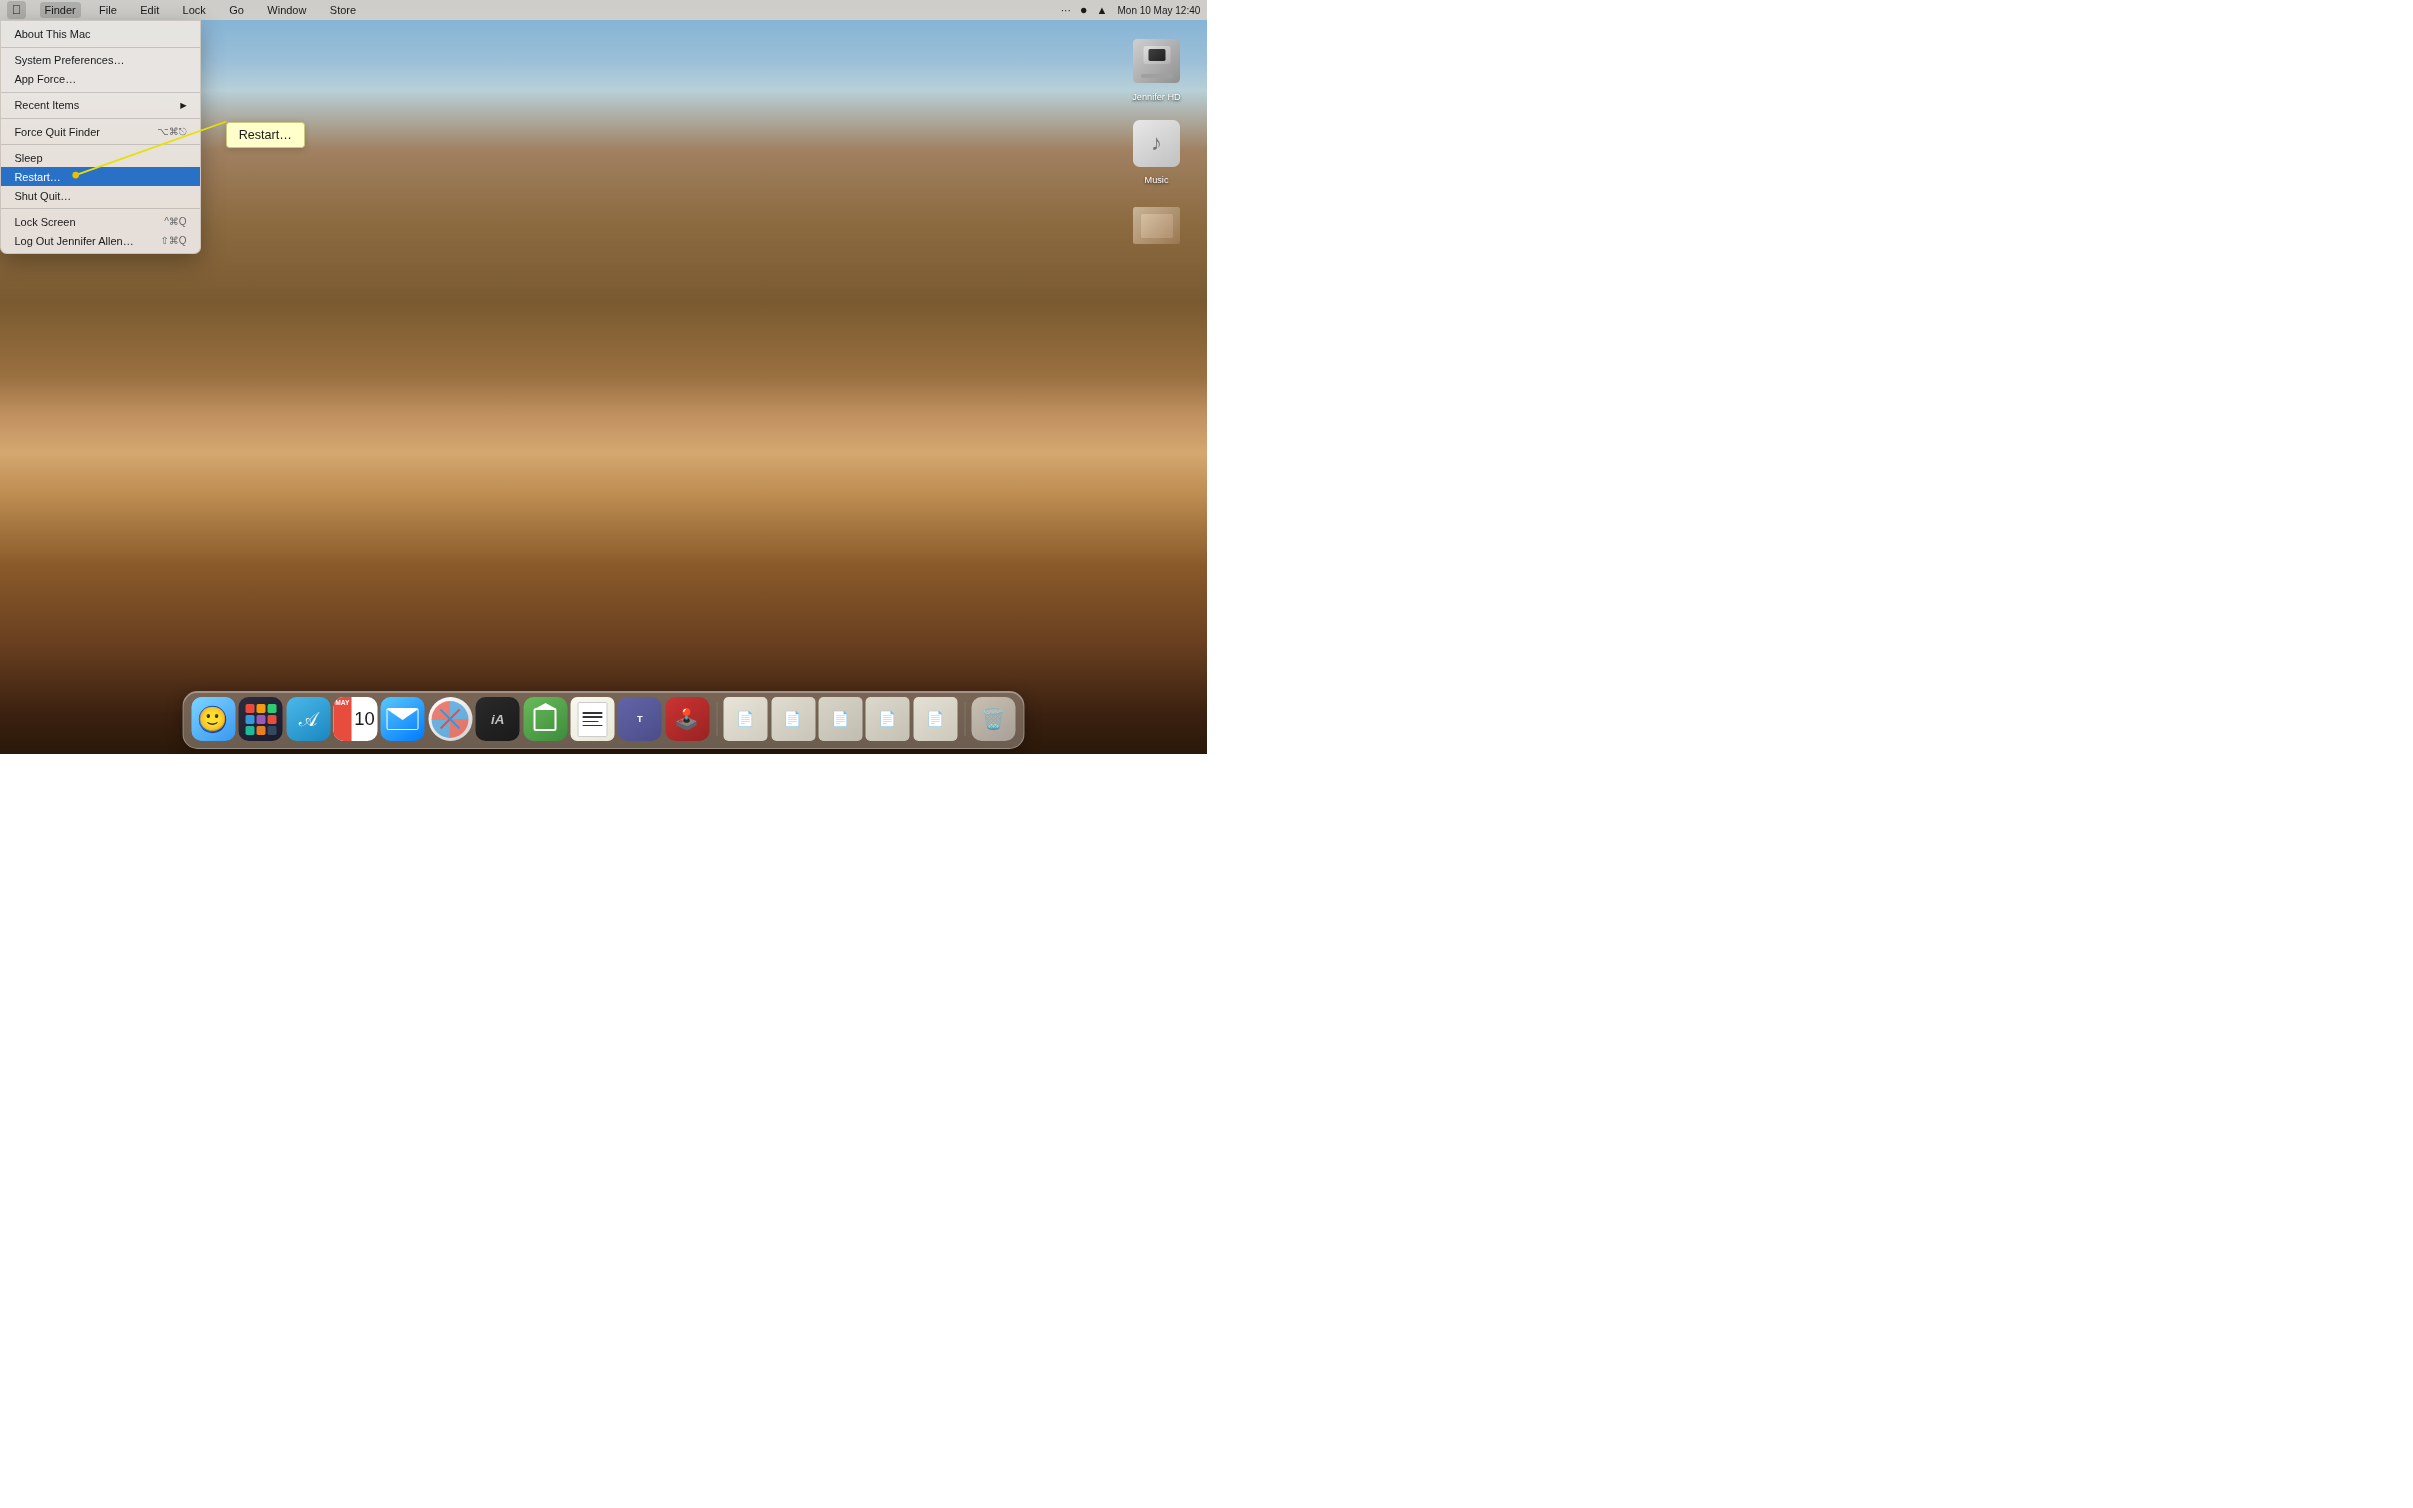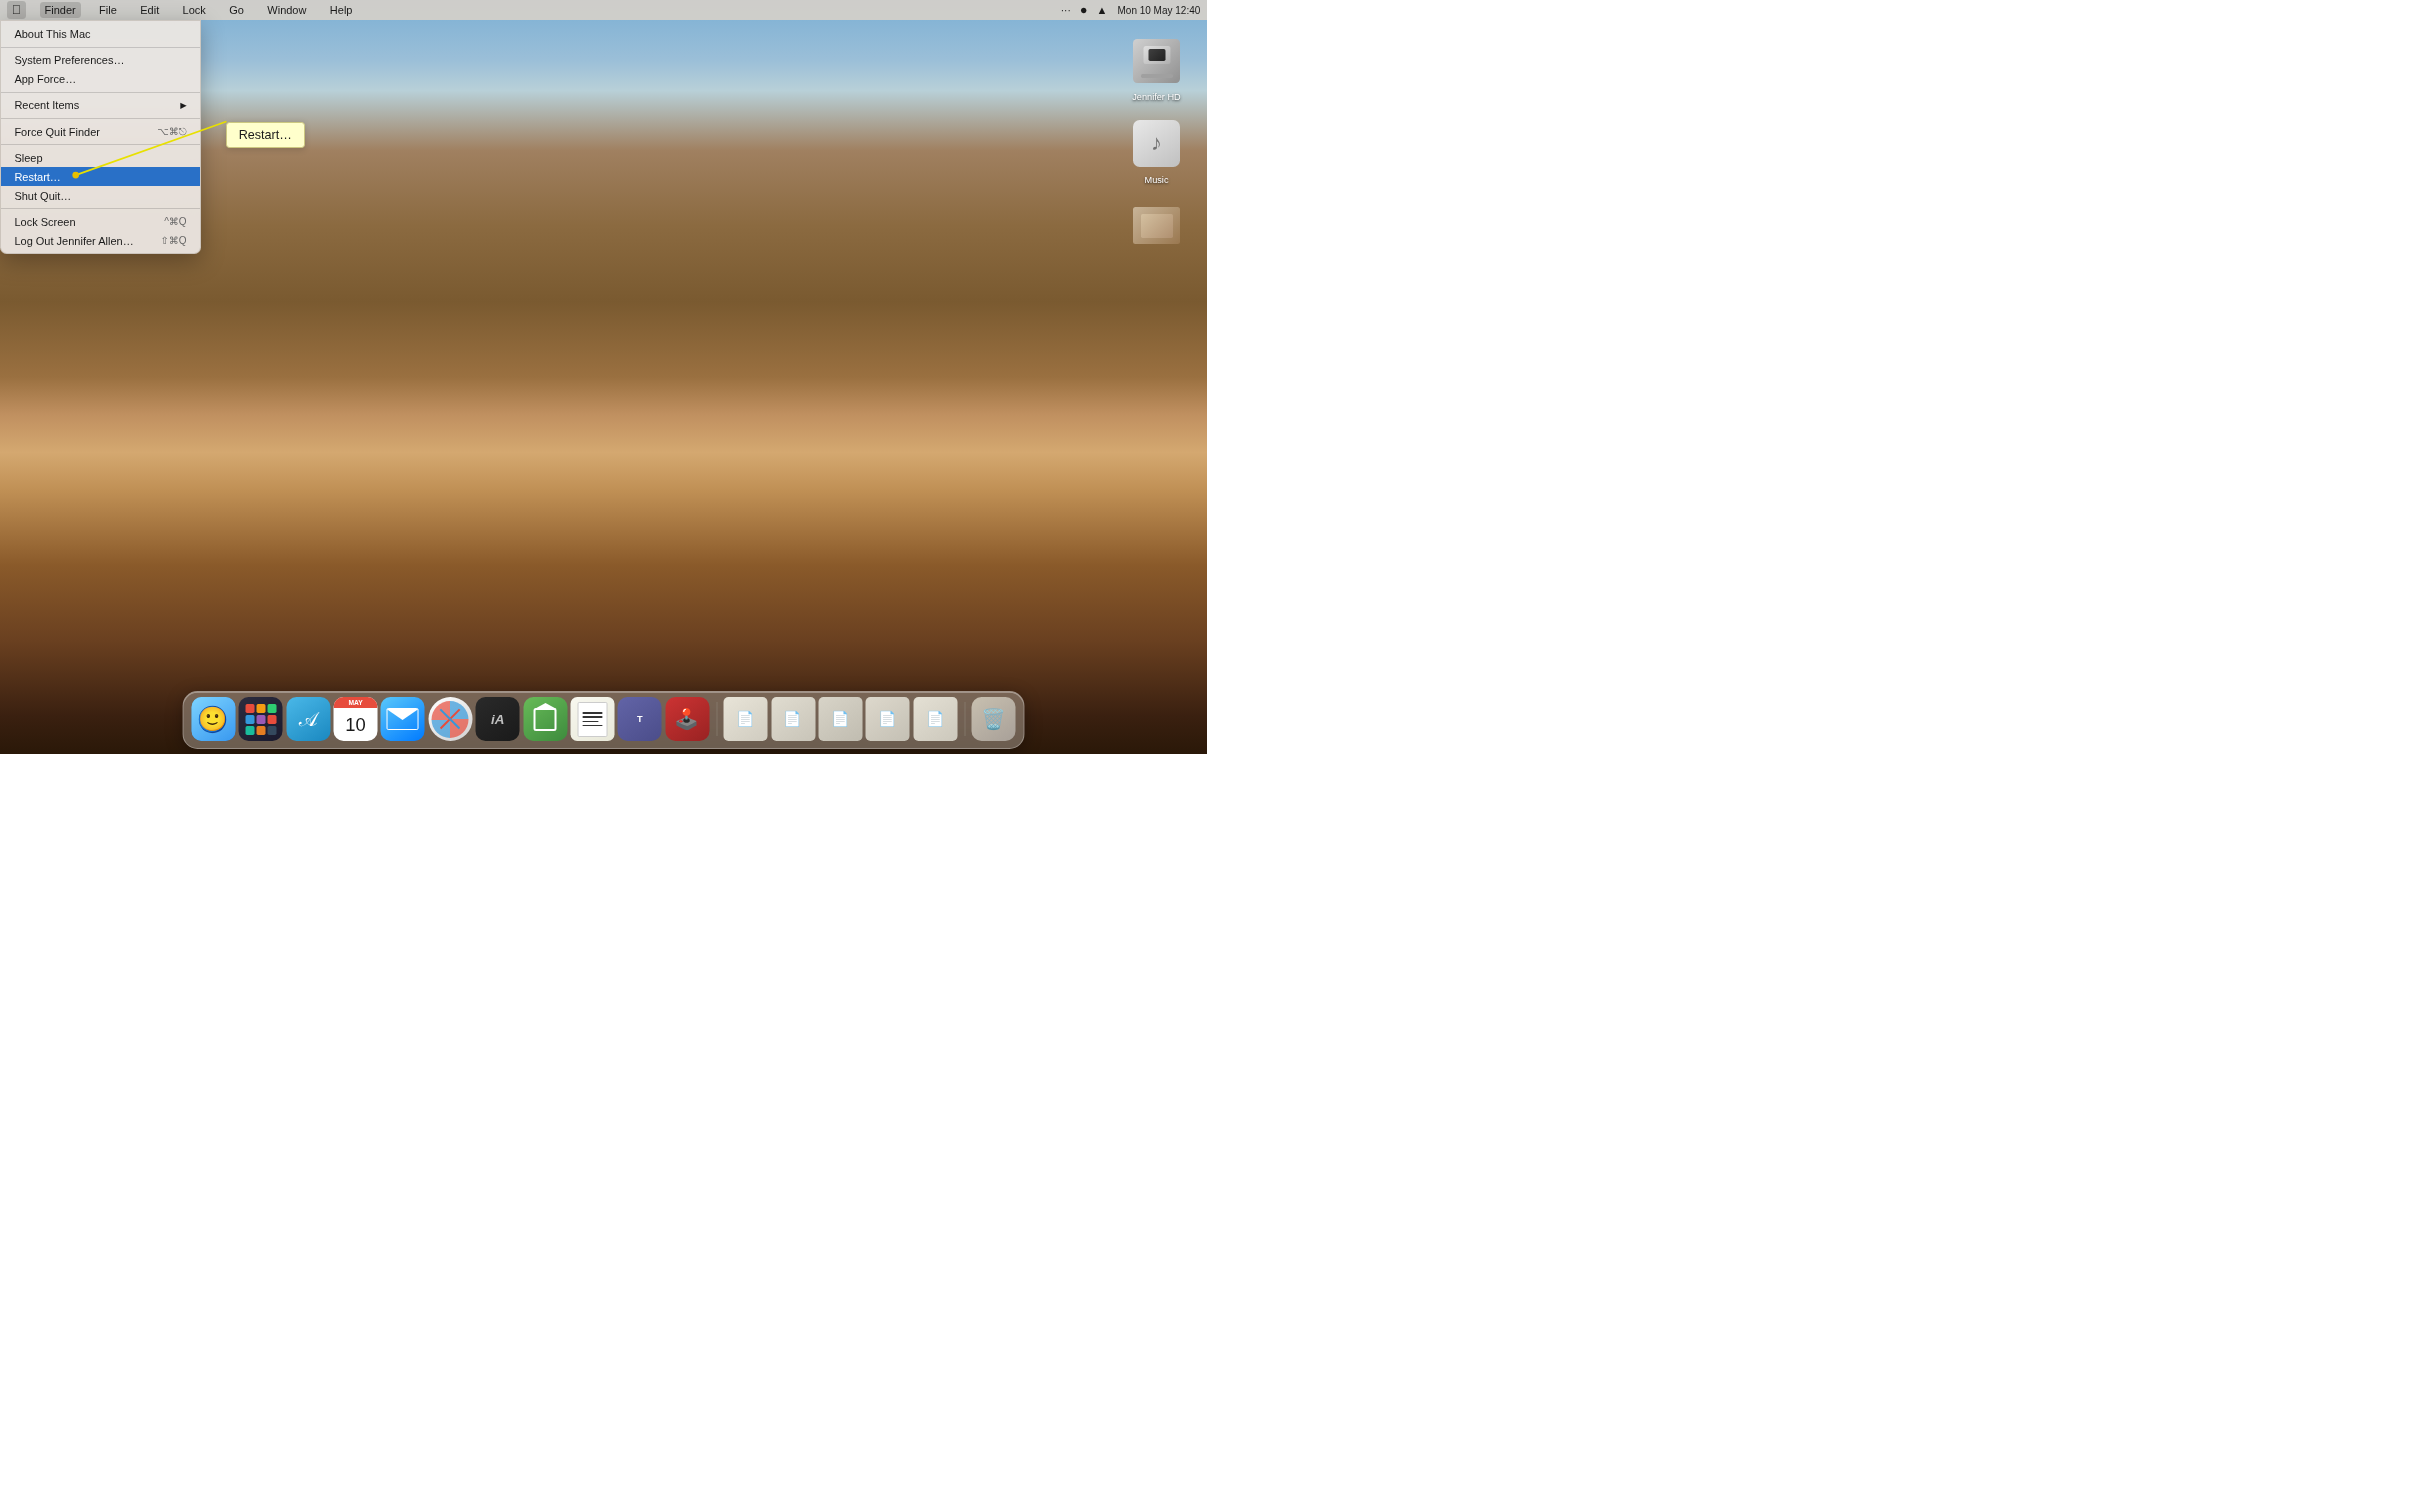--- a/index.html
+++ b/index.html
@@ -264,21 +264,21 @@
     <div class="menubar-item">
       <span>Lock</span>
     </div>
     <div class="menubar-item">
       <span>Go</span>
     </div>
     <div class="menubar-item">
       <span>Window</span>
     </div>
     <div class="menubar-item">
-      <span>Help</span>
+      <span>Store</span>
     </div>
   </div>
   <div class="menubar-right">
     <div class="menubar-right-item">···</div>
     <div class="menubar-right-item" style="font-size:11.7px;">⏺</div>
     <div class="menubar-right-item" style="font-size:11px;">▲</div>
     <div class="menubar-right-item">
       <span>Mon 10 May  12:40</span>
     </div>
   </div>
@@ -391,21 +391,21 @@
       <div style="background:#e67e22;border-radius:1.7px;"></div>
       <div style="background:#34495e;border-radius:1.7px;"></div>
     </div>
   </div>
 
   <div class="dock-item" title="App Store">
     <div style="width:44px;height:44px;border-radius:10px;background:linear-gradient(145deg,#4ab8e8,#1a88c0);display:flex;align-items:center;justify-content:center;color:white;font-size:20px;font-weight:300;">𝒜</div>
   </div>
 
   <div class="dock-item" title="Calendar">
-    <div style="width:64px;height:44px;border-radius:10px;background:white;overflow:hidden;display:flex;flex-direction:column;">
+    <div style="width:64px;height:44px;border-radius:10px;background:white;overflow:hidden;display:flex;">
       <div style="background:#e74c3c;color:white;font-size:6.7px;text-align:center;padding:1.7px;font-weight:bold;text-transform:uppercase;">
         <span>MAY</span>
       </div>
       <div style="flex:1;display:flex;align-items:center;justify-content:center;font-size:18.4px;font-weight:300;color:#1a1a1a;">
         <span>10</span>
       </div>
     </div>
   </div>
 
   <div class="dock-item" title="Mail">

